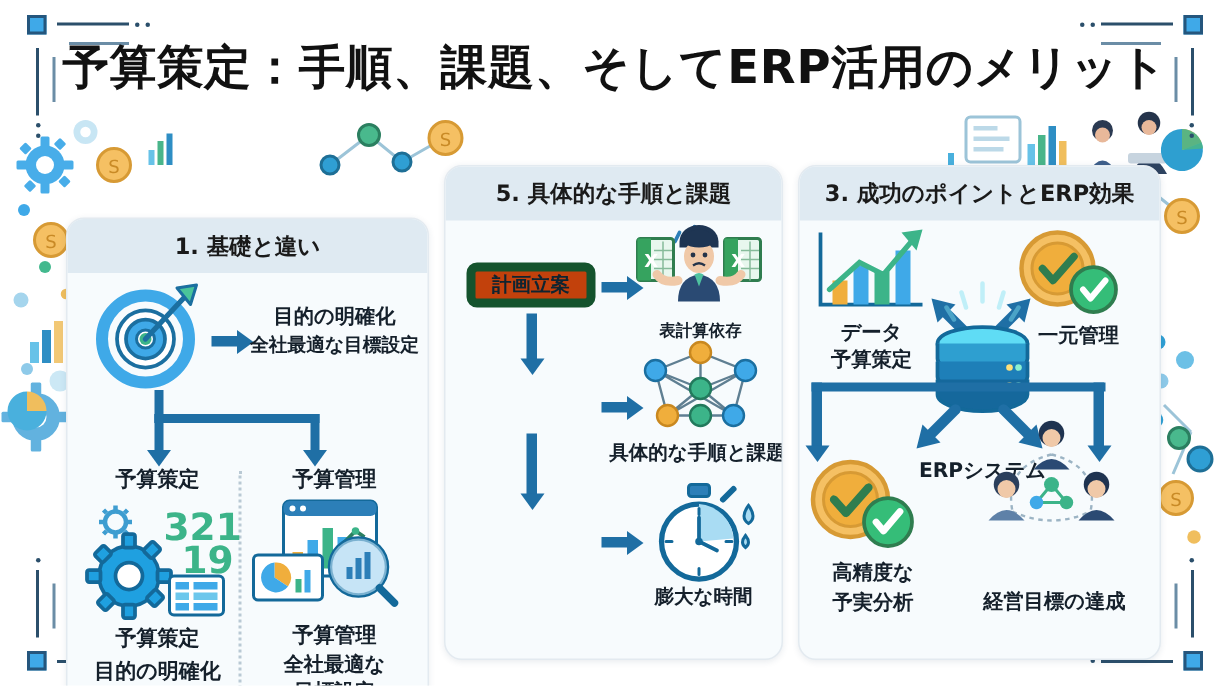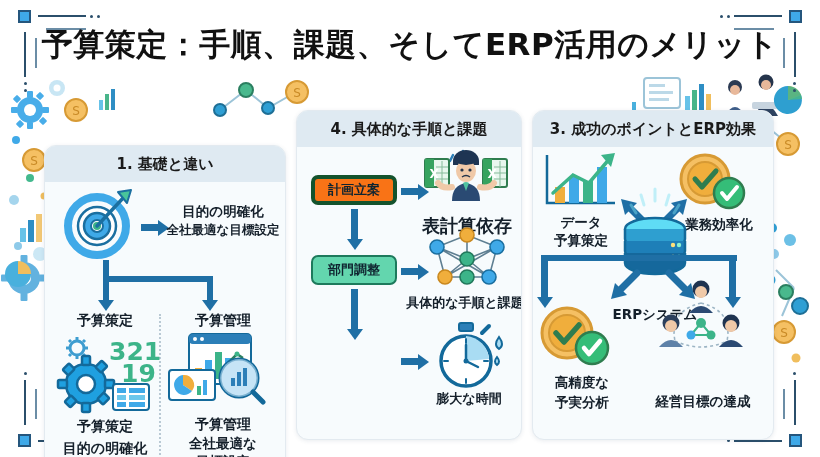--- a/index.html
+++ b/index.html
@@ -68,21 +68,21 @@
   }
 
   
   .flowbox {
     position:absolute; width:86px; height:30px; border-radius:7px;
     display:flex; align-items:center; justify-content:center;
     font-size:13px; font-weight:bold; color:#0f2430;
     font-family:"DejaVu Sans","Liberation Sans",sans-serif;
     white-space:nowrap;
   }
-  .flowbox.blue  { background:#f97316; border:4px solid #14532d; }
+  .flowbox.blue  { background:#c2410c; border:6px solid #14532d; }
   .flowbox.green { background:#63d6ae; border:2px solid #1d7a5c; }
 
   
   .icon { position:absolute; }
   svg { display:block; overflow:visible; }
 
   
   .deco { position:absolute; pointer-events:none; }
   .deco-dot { position:absolute; border-radius:50%; }
 </style>
@@ -379,21 +379,21 @@
           </g>
         </svg>
       </div>
       <div class="lbl" style="left:122px;top:234px;width:112px;font-size:14px;">予算管理</div>
       <div class="lbl" style="left:122px;top:254px;width:112px;font-size:13.5px;">全社最適な</div>
       <div class="lbl" style="left:122px;top:272px;width:112px;font-size:13.5px;">目標設定</div>
     </div>
   </div>
 
   <div class="panel" id="panel2">
-    <div class="panel-head">4. 具体的な手順と課題</div>
+    <div class="panel-head">5. 具体的な手順と課題</div>
     <div class="panel-body">
 
       <div class="flowbox blue" style="left:14px;top:28px;">計画立案</div>
       <div class="arrow" style="left:104px;top:36px;">
         <div class="shaft" style="left:0;top:5px;width:18px;height:7px;"></div>
         <div class="head right" style="left:17px;top:1px;"></div>
       </div>
       <div class="icon" style="left:126px;top:2px;">
         <svg width="88" height="62" viewBox="0 0 88 62">
           <g stroke="#2c7fb8" stroke-width="2.5" stroke-linecap="round">
@@ -422,28 +422,27 @@
             <circle cx="-4" cy="7" r="1.6" fill="#24344a"></circle>
               <circle cx="4" cy="7" r="1.6" fill="#24344a"></circle>
             <path d="M-4,14 q4,-3 8,0" fill="none" stroke="#24344a" stroke-width="1.5"></path>
             <path d="M-14,38 q0,-16 14,-18 q14,2 14,18 z" fill="#2a4a73"></path>
             <path d="M-3,20 l3,8 l3,-8 q-3,-2 -6,0 z" fill="#4fc2a0"></path>
             <path d="M-14,24 q-10,2 -14,-4" fill="none" stroke="#f0c9a8" stroke-width="6" stroke-linecap="round"></path>
             <path d="M14,24 q10,2 14,-4" fill="none" stroke="#f0c9a8" stroke-width="6" stroke-linecap="round"></path>
           </g>
         </svg>
       </div>
-      <div class="lbl" style="left:120px;top:68px;width:100px;font-size:18px;">表計算依存</div>
+      <div class="lbl" style="left:120px;top:68px;width:100px;font-size:11px;">表計算依存</div>
 
       <div class="arrow" style="left:54px;top:62px;">
         <div class="shaft" style="left:0;top:0;width:7px;height:32px;"></div>
         <div class="head down" style="left:-4px;top:30px;"></div>
       </div>
 
-      <div class="flowbox green" style="left:14px;top:108px;">部門調整</div>
       <div class="arrow" style="left:104px;top:116px;">
         <div class="shaft" style="left:0;top:5px;width:18px;height:7px;"></div>
         <div class="head right" style="left:17px;top:1px;"></div>
       </div>
       <div class="icon" style="left:130px;top:82px;">
         <svg width="80" height="62" viewBox="0 0 80 62">
           <g stroke="#5f7f92" stroke-width="1.6" fill="none">
             <path d="M10,18 L40,6 L70,18 L62,48 L18,48 Z"></path>
             <path d="M10,18 L62,48 M70,18 L18,48 M40,6 L40,30 M10,18 L40,30 M70,18 L40,30 M18,48 L40,30 M62,48 L40,30"></path>
           </g>
@@ -506,21 +505,21 @@
 
       <div class="icon" style="left:144px;top:6px;">
         <svg width="72" height="60" viewBox="0 0 72 60">
           <circle cx="28" cy="26" r="24" fill="#f5c063" stroke="#d79a34" stroke-width="3"></circle>
           <circle cx="28" cy="26" r="17" fill="#f0ae3c" stroke="#d79a34" stroke-width="2"></circle>
           <path d="M18,26 l7,8 l14,-16" fill="none" stroke="#2f7d4f" stroke-width="5" stroke-linecap="round" stroke-linejoin="round"></path>
           <circle cx="52" cy="40" r="15" fill="#35bd78" stroke="#2f7d4f" stroke-width="2.5"></circle>
           <path d="M45,40 l5,6 l10,-12" fill="none" stroke="#fff" stroke-width="4" stroke-linecap="round" stroke-linejoin="round"></path>
         </svg>
       </div>
-      <div class="lbl" style="left:136px;top:70px;width:100px;font-size:13.5px;">業務効率化</div>
+      <div class="lbl" style="left:136px;top:70px;width:100px;font-size:13.5px;">一元管理</div>
 
       <div class="arrow" style="left:86px;top:50px;">
         <svg width="34" height="34" viewBox="0 0 34 34">
           <path d="M30,30 L10,10" stroke="#1f6fa5" stroke-width="7" stroke-linecap="round"></path>
           <path d="M2,2 L18,6 L6,18 Z" fill="#1f6fa5"></path>
         </svg>
       </div>
       <div class="arrow" style="left:122px;top:50px;">
         <svg width="34" height="34" viewBox="0 0 34 34">
           <path d="M4,30 L24,10" stroke="#1f6fa5" stroke-width="7" stroke-linecap="round"></path>

